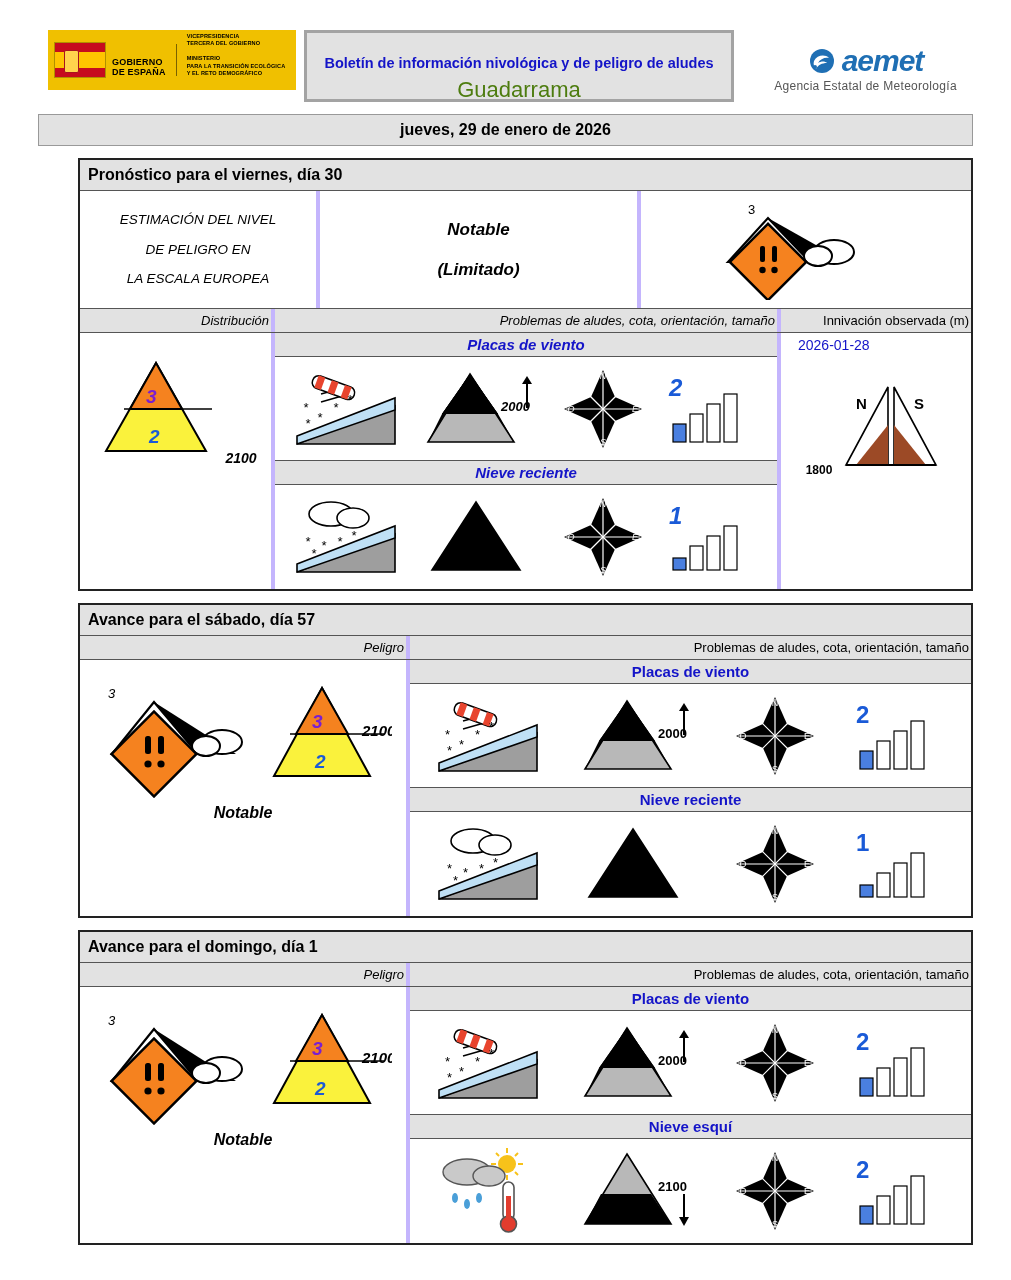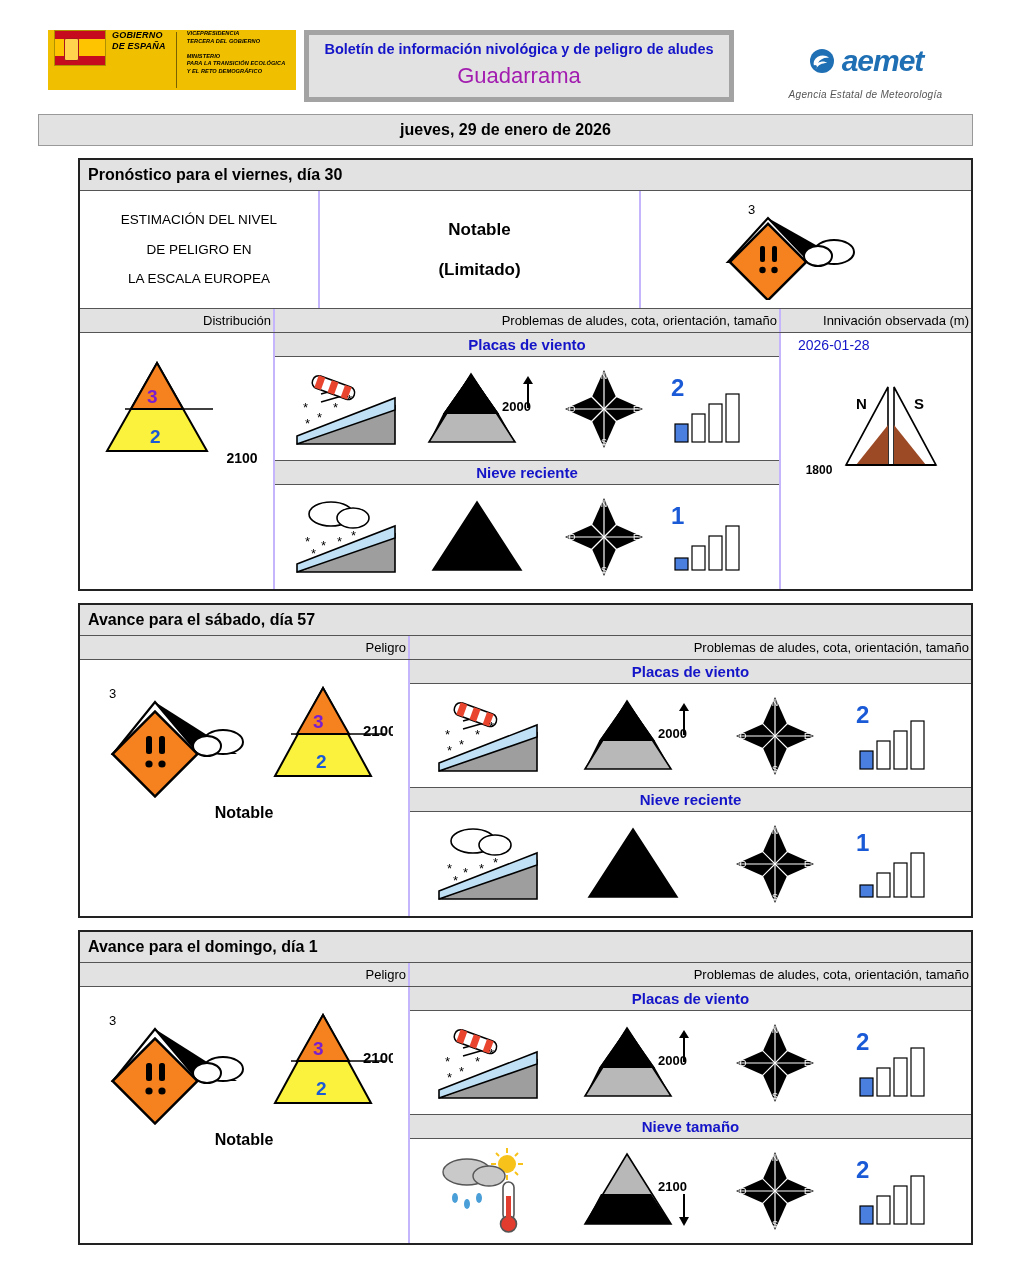--- a/index.html
+++ b/index.html
@@ -23,24 +23,23 @@
     display: flex;
     align-items: flex-start;
     gap: 8px;
     padding-left: 10px;
   }
   .gob-logo {
     width: 248px;
     height: 60px;
     background: #f0c000;
     display: flex;
-    align-items: flex-start;
+    align-items: flex-end;
     gap: 6px;
-    padding: 0 6px;
-    font-style: italic;
+    padding: 12px 6px;
   }
   .flag {
     width: 52px;
     height: 36px;
     background: linear-gradient(to bottom,#c60b1e 0 25%, #ffc400 25% 75%, #c60b1e 75% 100%);
     position: relative;
     flex: 0 0 auto;
     border: 1px solid #b09000;
   }
   .flag:after {
@@ -55,37 +54,37 @@
   .gob-text { font-size: 8px; line-height: 1.18; font-weight: bold; letter-spacing:.2px; }
   .gob-text .b { font-size: 9px; }
   .gob-sep { width:1px; background:#7a6200; align-self:stretch; margin:2px 4px; }
   .gob-right { font-size: 5.6px; line-height: 1.35; font-weight: bold; letter-spacing:.1px; }
 
   .title-box {
     flex: 0 0 auto;
     width: 430px;
     height: 72px;
     background: #e2e2e2;
-    border: 5px solid #a3a3a3;
+    border: 3px solid #a3a3a3;
     text-align: center;
-    padding-top: 6px;
+    padding-top: 22px;
   }
   .title-line1 { color:#1414c8; font-size: 14.5px; font-weight: bold; }
-  .title-line2 { color:#a21caf; font-size: 22px; margin-top: 6px; }
+  .title-line2 { color:#4d7c0f; font-size: 22px; margin-top: 6px; }
 
   .aemet {
     margin-left: auto;
     width: 215px;
     text-align: center;
     padding-top: 14px;
   }
   .aemet-row { display:flex; align-items:center; justify-content:center; gap:6px;font-style:italic; }
   .aemet-mark { width: 28px; height: 28px; position: relative; }
   .aemet-word { font-size: 30px; color:#1f6fb4; font-weight: bold; letter-spacing:-1px; }
-  .aemet-sub { font-size: 10px; color:#555; letter-spacing:.3px; margin-top:11px;font-style:italic; }
+  .aemet-sub { font-size: 12px; color:#555; letter-spacing:.3px; margin-top:1px; }
 
   
   .date-bar {
     margin-top: 12px;
     height: 32px;
     background: #e2e2e2;
     border: 1px solid #999;
     display:flex; align-items:center; justify-content:center;
     font-size: 16px; font-weight: bold;
   }
@@ -101,21 +100,21 @@
     font-size: 16px; font-weight: bold;
     padding: 6px 8px;
   }
   .valid-note {
     text-align: right;
     font-size: 11.5px;
     padding: 6px 10px 6px 0;
     border-bottom: 1px solid #555;
   }
   .row { display: flex; }
-  .cellborder-r { border-right: 2px solid #c4b5fd; }
+  .cellborder-r { border-right: 4px solid #c4b5fd; font-style: italic; }
   .cellborder-b { border-bottom: 1px solid #555; }
 
   .level-label {
     width: 240px;
     padding: 14px 6px;
     text-align: center;
     font-size: 13.5px;
     line-height: 2.2;
   }
   .level-value {
@@ -706,21 +705,21 @@
             <svg width="96" height="86" viewBox="0 0 96 86">
               <text x="4" y="30" font-size="24" class="num-blue" font-family="Liberation Sans">2</text>
               <rect x="8" y="58" width="13" height="18" fill="#4a7fe0" stroke="#000" stroke-width="1.2"></rect>
               <rect x="25" y="48" width="13" height="28" fill="#fff" stroke="#000" stroke-width="1.2"></rect>
               <rect x="42" y="38" width="13" height="38" fill="#fff" stroke="#000" stroke-width="1.2"></rect>
               <rect x="59" y="28" width="13" height="48" fill="#fff" stroke="#000" stroke-width="1.2"></rect>
             </svg>
           </span>
         </div>
 
-        <div class="problem-title">Nieve tamaño</div>
+        <div class="problem-title">Nieve esquí</div>
         <div class="problem-row">
           <span class="pr-cell">
             <svg width="112" height="90" viewBox="0 0 112 90">
               <circle cx="74" cy="18" r="9" fill="#f7c21a"></circle>
               <g stroke="#f7c21a" stroke-width="2">
                 <line x1="74" y1="2" x2="74" y2="7"></line>
                   <line x1="74" y1="29" x2="74" y2="34"></line>
                 <line x1="58" y1="18" x2="63" y2="18"></line>
                   <line x1="85" y1="18" x2="90" y2="18"></line>
                 <line x1="63" y1="7" x2="66" y2="10"></line>

